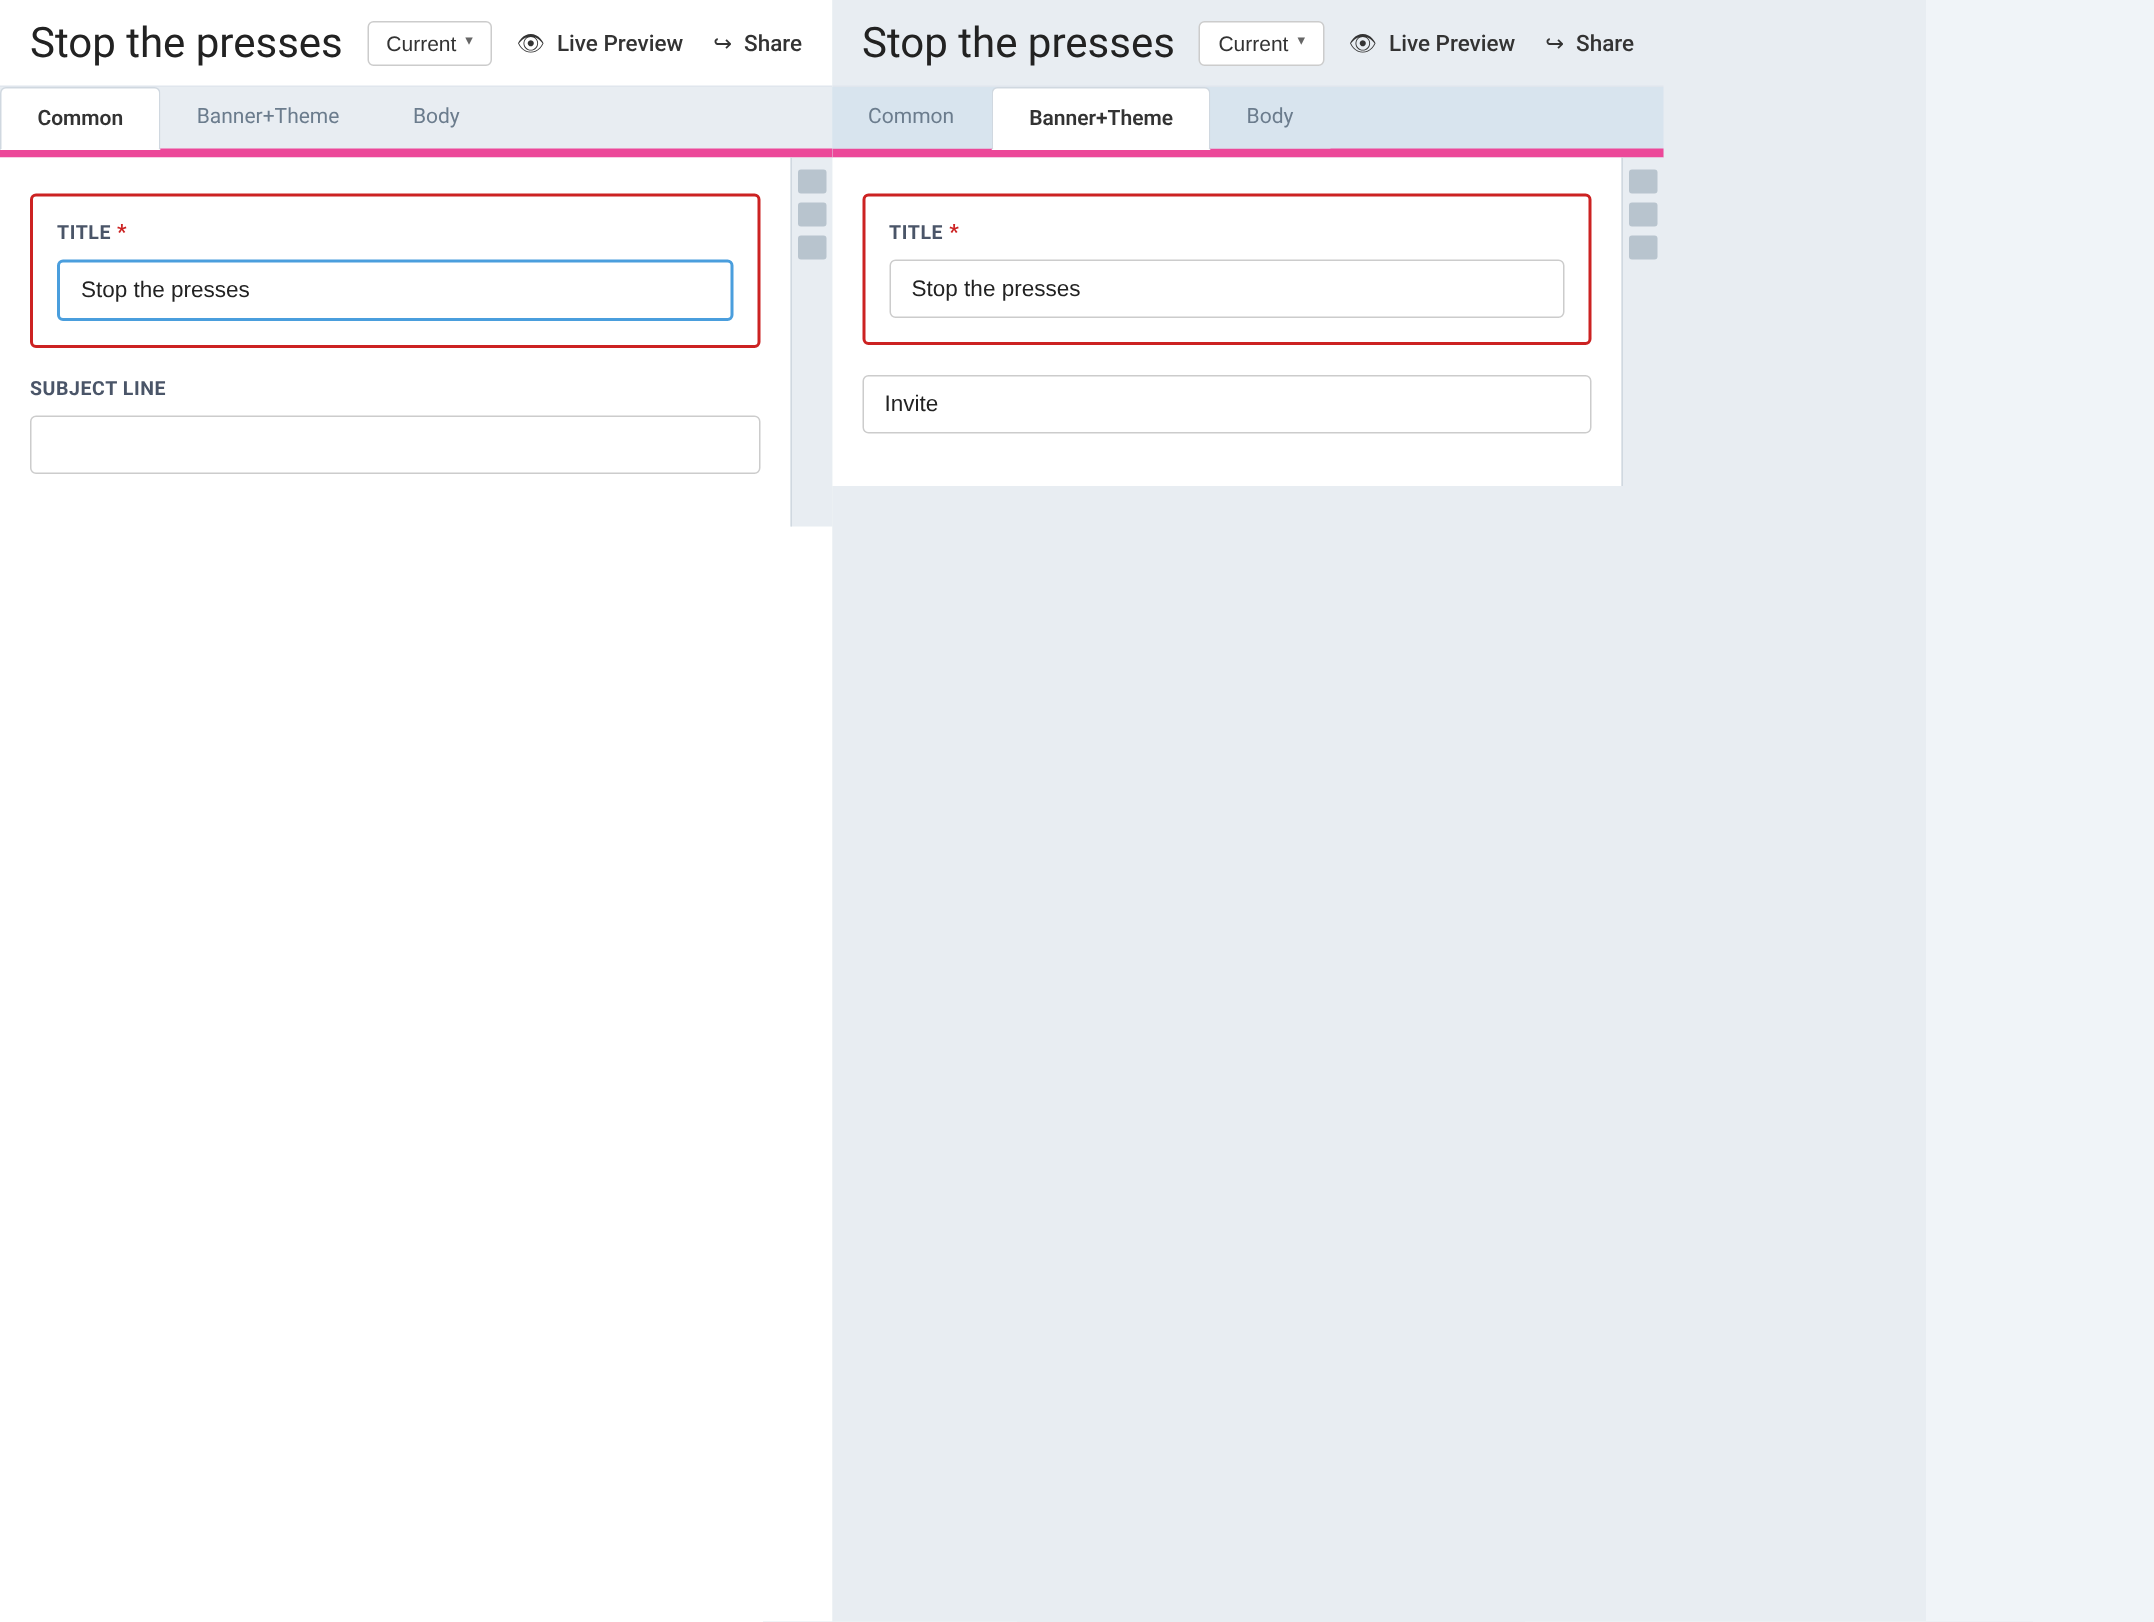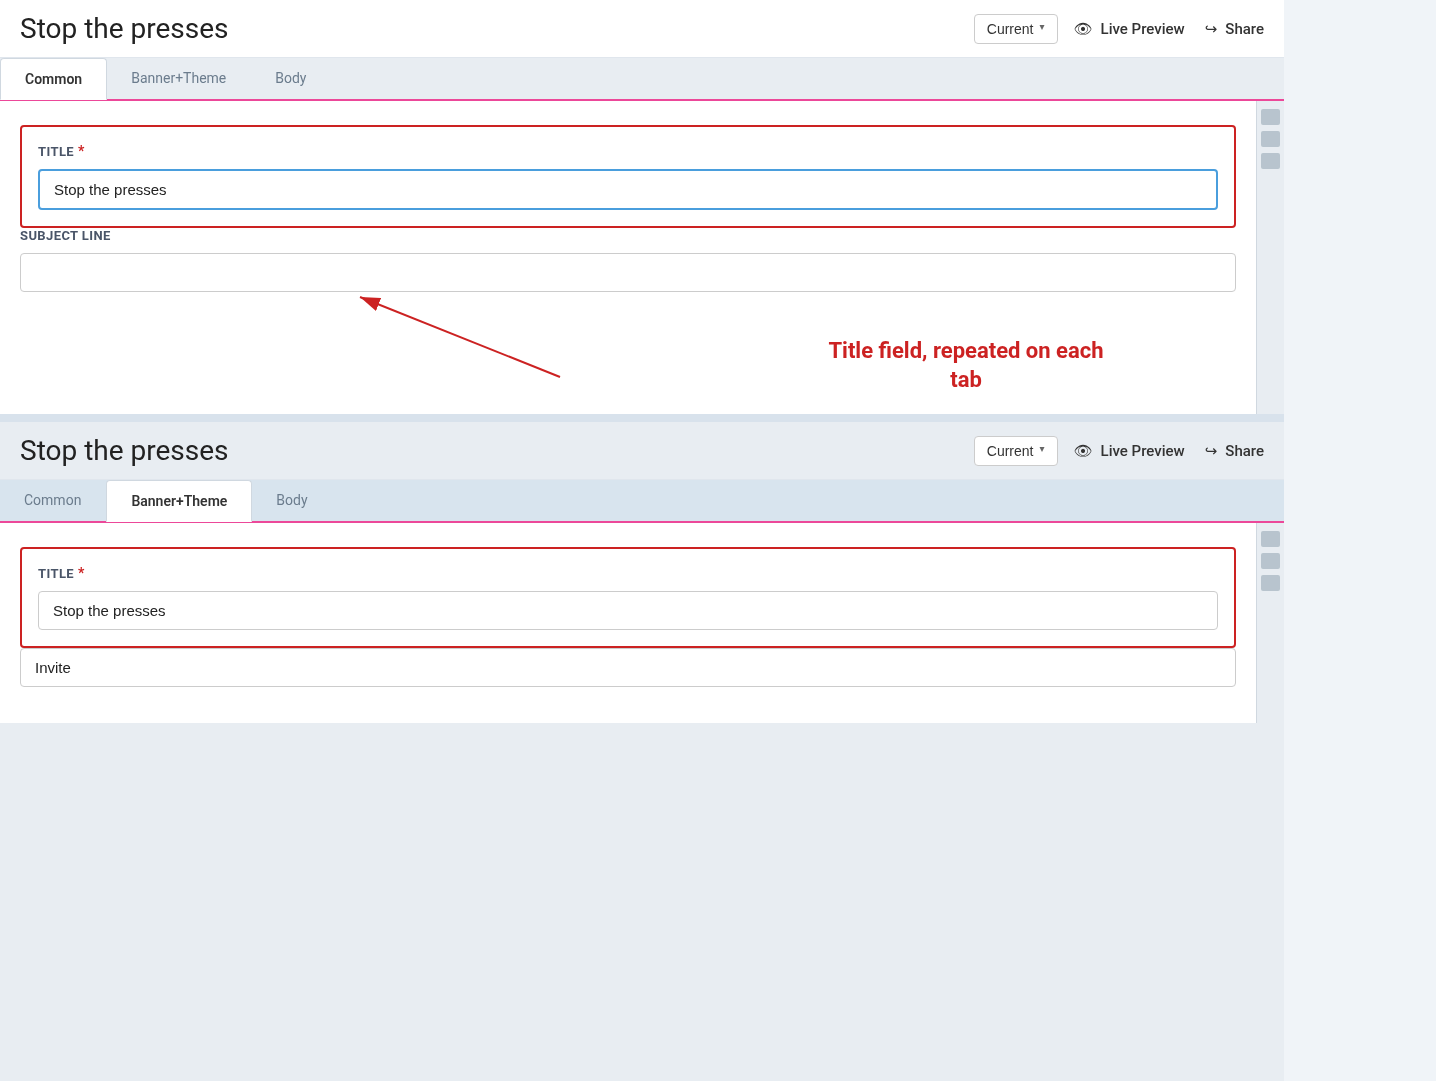--- a/index.html
+++ b/index.html
@@ -70,21 +70,21 @@
       font-size: 15px;
       color: #333;
       font-weight: 500;
     }
 
     
     .tabs-bar {
       display: flex;
       background: #e8edf2;
       padding: 0 0 0 0;
-      border-bottom: 2px solid #ec4899;
+      border-bottom: 6px solid #ec4899;
     }
 
     .tab {
       padding: 12px 24px;
       cursor: pointer;
       font-size: 14px;
       color: #6b7c8d;
       border-right: 1px solid transparent;
       position: relative;
     }
@@ -105,20 +105,21 @@
     .content-area {
       padding: 24px 20px;
       background: #fff;
       min-height: 200px;
     }
 
     .field-section {
       border: 2px solid #cc2222;
       border-radius: 4px;
       padding: 16px;
+      margin-bottom: 20px;
       background: #fff;
     }
 
     .field-label {
       font-size: 13px;
       font-weight: 700;
       color: #4a5568;
       margin-bottom: 10px;
       display: flex;
       align-items: center;
@@ -176,21 +177,21 @@
       font-size: 20px;
       font-weight: 700;
       text-align: center;
       line-height: 1.3;
       max-width: 300px;
     }
 
     
     .two-panels {
       display: flex;
-      flex-direction: column;
+      flex-direction: row;
       gap: 0;
       width: 1284px;
       min-height: 1081px;
       background: #e8edf2;
     }
 
     .panel-block {
       background: #fff;
       position: relative;
     }
@@ -283,35 +284,20 @@
             <input class="text-input" type="text" value="Stop the presses" style="">
           </div>
 
           <div class="field-group">
             <div class="field-group-label">Subject Line</div>
             <input class="subject-input" type="text" value="" style="">
           </div>
 
         </div>
 
-        <div class="annotation-middle">
-          <svg width="900" height="120" style="position:absolute; left:0; top:-60px; pointer-events:none;">
-
-            <defs>
-              <marker id="arrowhead1" markerWidth="10" markerHeight="7" refX="10" refY="3.5" orient="auto">
-                <polygon points="0 0, 10 3.5, 0 7" fill="#cc2222"></polygon>
-              </marker>
-            </defs>
-
-            <line x1="560" y1="110" x2="360" y2="30" stroke="#cc2222" stroke-width="2" marker-end="url(#arrowhead1)"></line>
-          </svg>
-          <div style="display:flex; justify-content:flex-end; padding-right:120px; padding-top:10px;">
-            <div class="annotation-text" style="color:#cc2222; font-size:22px; font-weight:700; text-align:center; line-height:1.3;">Title field, repeated on each tab</div>
-          </div>
-        </div>
       </div>
 
       <div class="right-strip">
         <div class="strip-bar"></div>
         <div class="strip-bar"></div>
         <div class="strip-bar"></div>
       </div>
     </div>
   </div>
 

